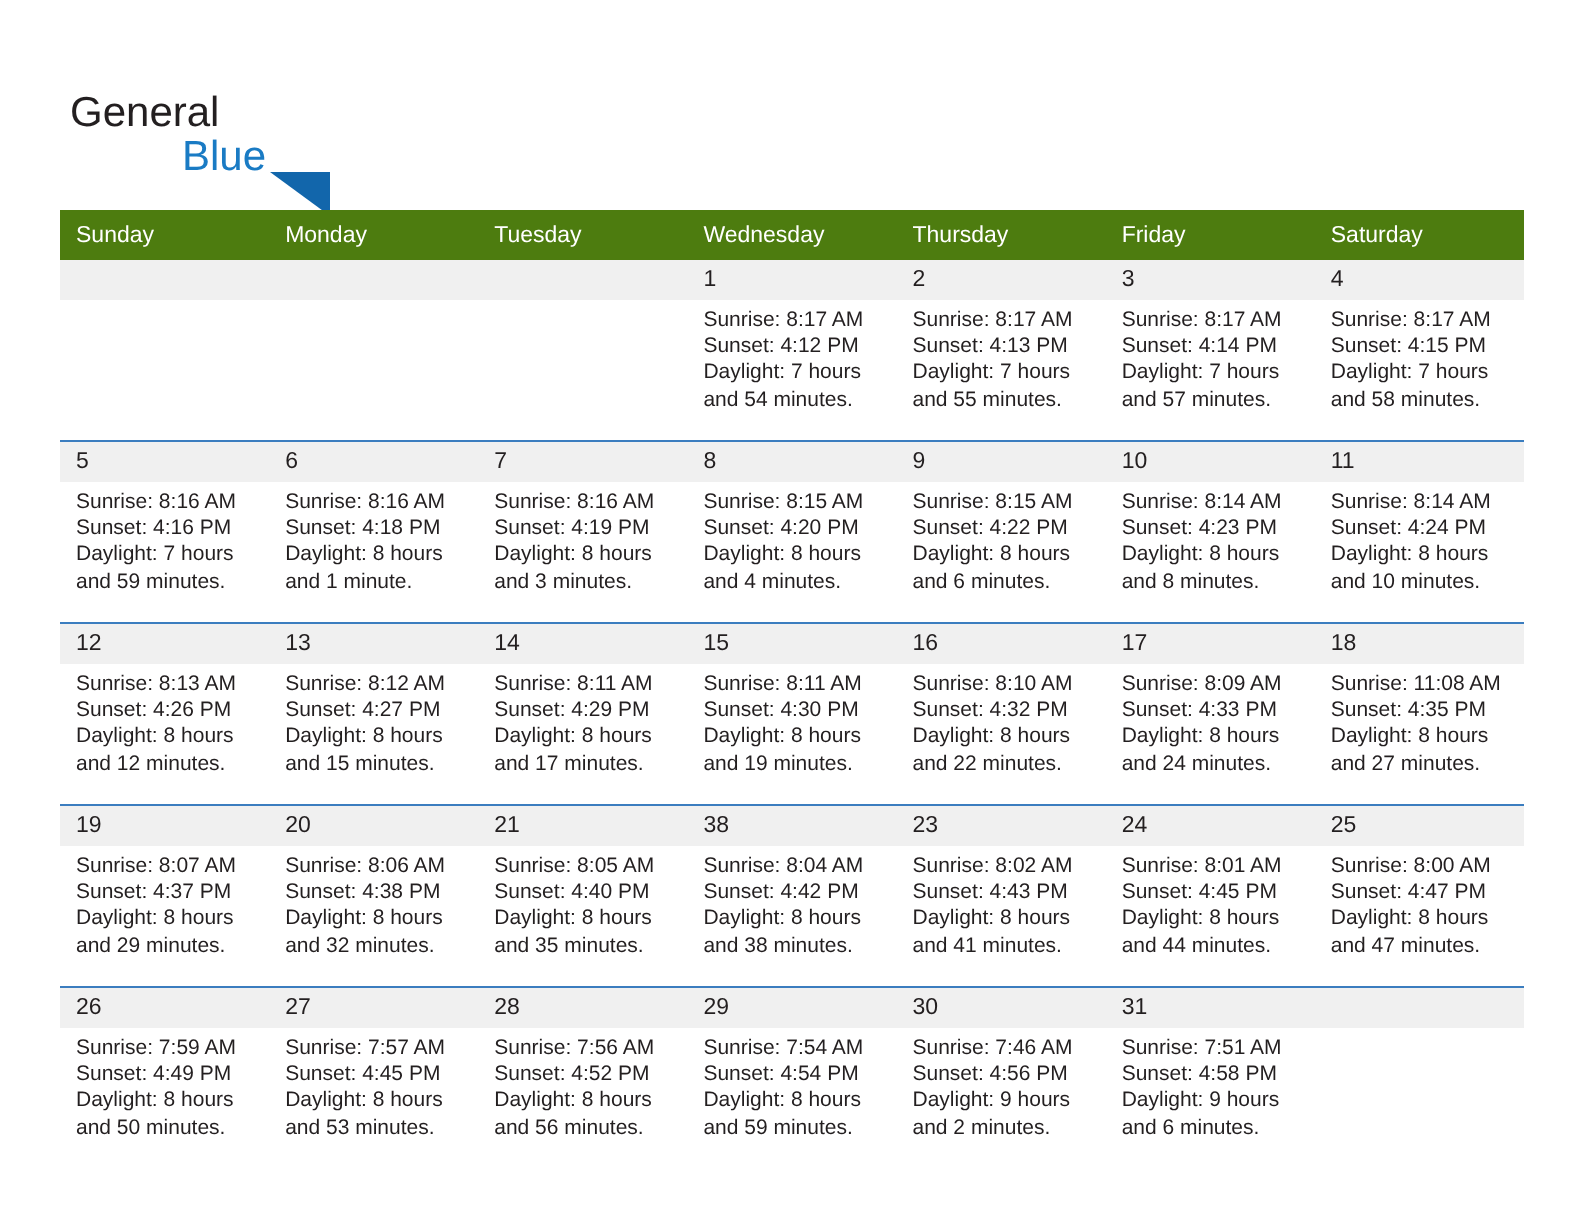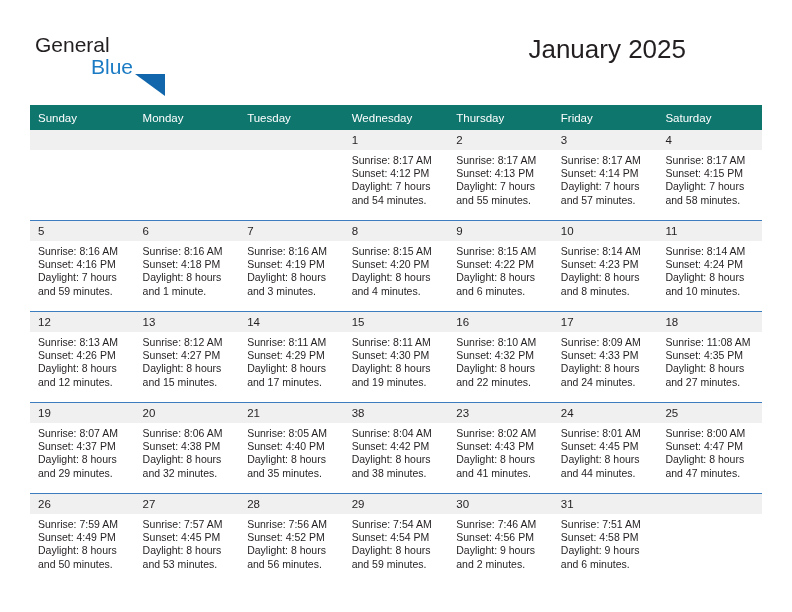--- a/index.html
+++ b/index.html
@@ -17,21 +17,21 @@
   .page {
     position: relative;
     width: 792px;
     height: 612px;
     box-sizing: border-box;
   }
 
   
   .topbar {
     position: absolute;
-    left: 0; top: 0;
+    left: 0; top: 12px;
     width: 724px;
     height: 105px;
   }
   .logo {
     position: absolute;
     left: 35px;
     top: 33px;
     width: 130px;
     height: 50px;
   }
@@ -88,21 +88,21 @@
     position: absolute;
     left: 30px;
     top: 105px;
     width: 732px;
     border-collapse: collapse;
     table-layout: fixed;
   }
   .calendar col { width: 104.57px; }
 
   thead th {
-    background: #0f766e;
+    background: #4d7c0f;
     color: #ffffff;
     font-size: 11.5px;
     font-weight: normal;
     text-align: left;
     padding: 6px 0 6px 8px;
     height: 13px;
     border: none;
     margin-top: 14px;
   }
 
@@ -139,21 +139,20 @@
 <body>
 
 <div class="page">
 
   <div class="topbar">
     <div class="logo">
       <span class="logo-general">General</span>
       <span class="logo-tri-shape"></span>
       <span class="logo-blue">Blue</span>
     </div>
-    <div class="title">January 2025</div>
   </div>
 
   <table class="calendar">
     <colgroup>
       <col>
         <col>
         <col>
         <col>
         <col>
         <col>

